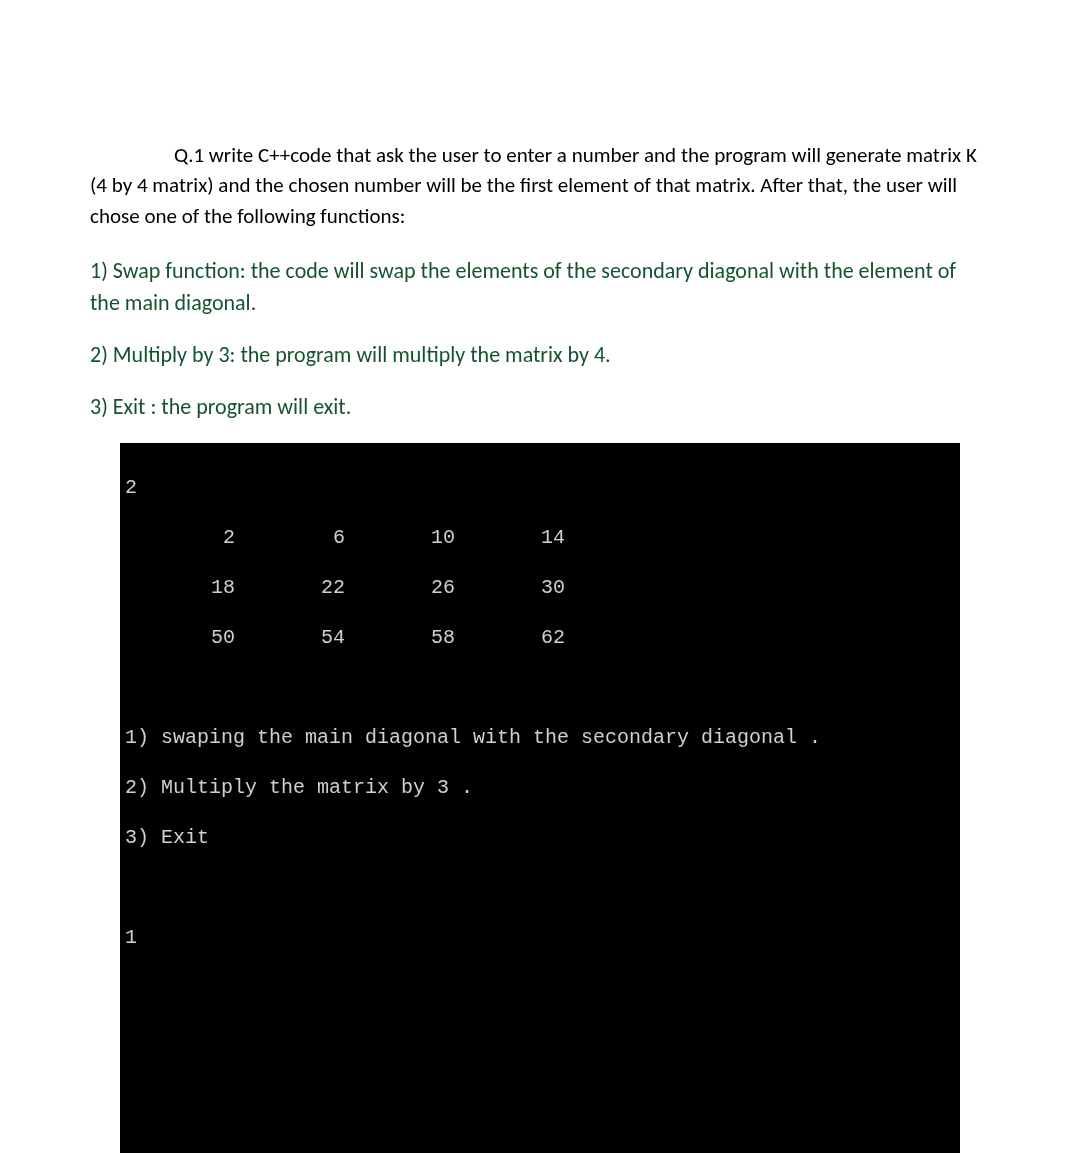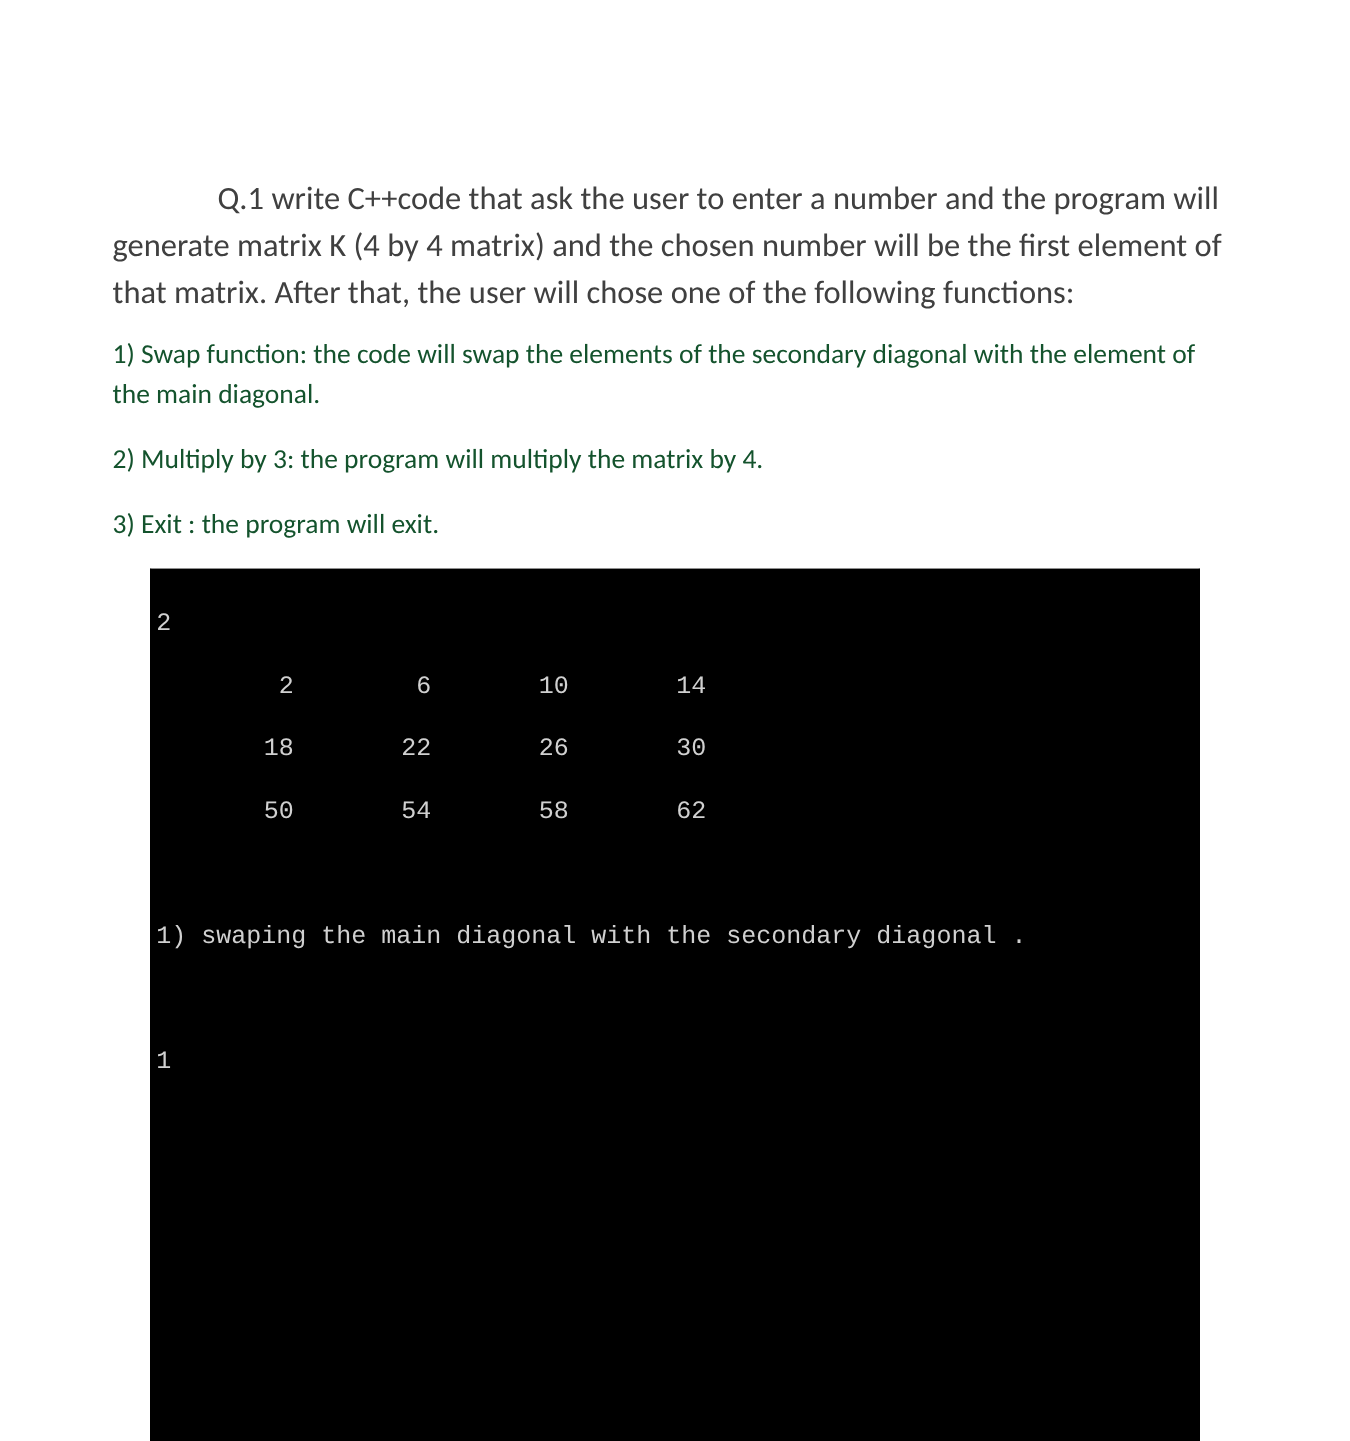--- a/index.html
+++ b/index.html
@@ -8,24 +8,24 @@
     padding: 0;
     background: #fff;
     font-family: Calibri, Arial, sans-serif;
     width: 1080px;
     height: 1153px;
   }
   .page {
     padding: 140px 90px 0 90px;
   }
   .question {
-    font-size: 26px;
+    font-size: 21px;
     line-height: 1.45;
-    color: #404040;
-    margin-bottom: 14px;
+    color: #000000;
+    margin-bottom: 24px;
   }
   .question .indent {
     text-indent: 84px;
     display: block;
   }
   .para {
     font-size: 22px;
     line-height: 1.45;
     color: #14532d;
     margin-bottom: 20px;
@@ -65,20 +65,22 @@
   <div class="para">2) Multiply by 3: the program will multiply the matrix by 4.</div>
   <div class="para">3) Exit : the program will exit.</div>
 
   <div class="terminal">
 <span class="line">2</span>
 <div class="matrix-row"><span>2</span><span>6</span><span>10</span><span>14</span></div>
 <div class="matrix-row"><span>18</span><span>22</span><span>26</span><span>30</span></div>
 <div class="matrix-row"><span>50</span><span>54</span><span>58</span><span>62</span></div>
 <span class="line"> </span>
 <span class="line">1) swaping the main diagonal with the secondary diagonal .</span>
+<span class="line">2) Multiply the matrix by 3 .</span>
+<span class="line">3) Exit</span>
 <span class="line"> </span>
 <span class="line">1</span>
 <span class="line"> </span>
 
 
 
 
 
 
 

